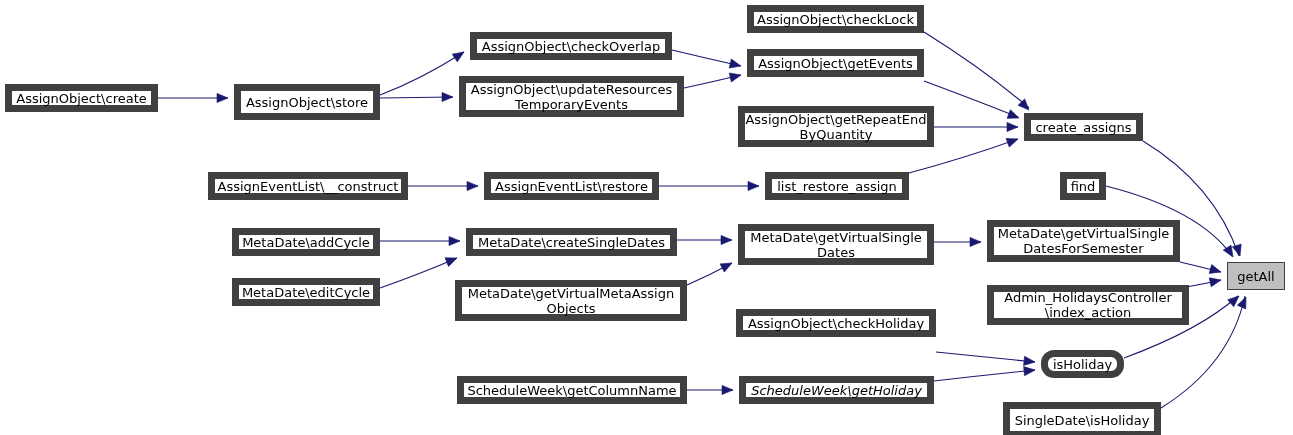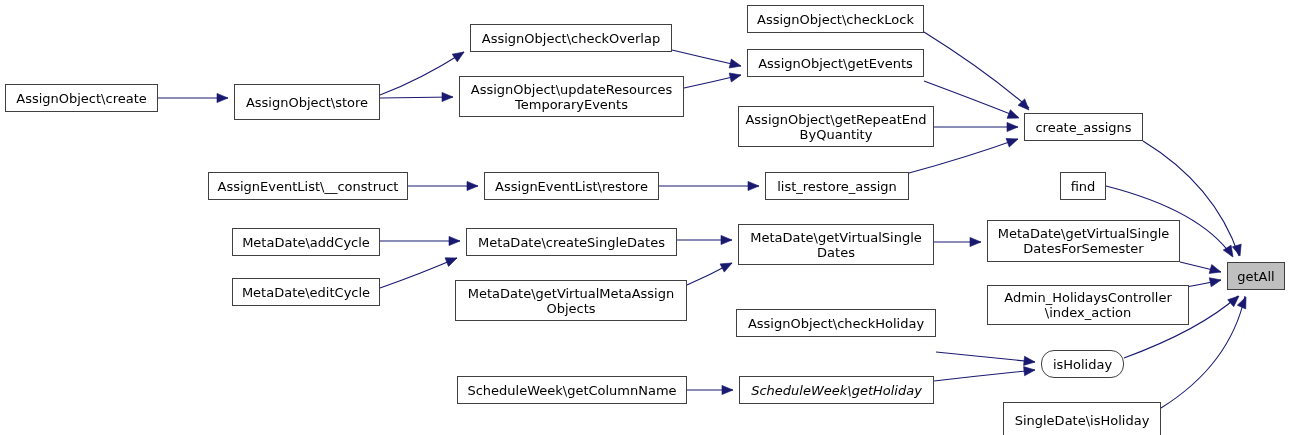--- a/index.html
+++ b/index.html
@@ -20,21 +20,21 @@
   #graph-svg {
     position: absolute;
     left: 0;
     top: 0;
     width: 1293px;
     height: 435px;
   }
   .node-box {
     position: absolute;
     box-sizing: border-box;
-    border: 1px solid #f9a8d4;
+    border: 7px solid #f9a8d4;
     background: #ffffff;
     color: #000000;
     display: flex;
     align-items: center;
     justify-content: center;
     text-align: center;
     font-size: 13px;
     line-height: 15px;
     letter-spacing: 0px;
     white-space: pre-line;
@@ -106,21 +106,21 @@
       <polygon points="0,0 -11,-4.6 -11,4.6" class="edge-head" fill="#191970" transform="translate(1233,257) rotate(58)"></polygon>
       <polygon points="0,0 -11,-4.6 -11,4.6" class="edge-head" fill="#191970" transform="translate(1035,362) rotate(6)"></polygon>
       <polygon points="0,0 -11,-4.6 -11,4.6" class="edge-head" fill="#191970" transform="translate(733,390) rotate(0)"></polygon>
       <polygon points="0,0 -11,-4.6 -11,4.6" class="edge-head" fill="#191970" transform="translate(1035,370) rotate(-6)"></polygon>
       <polygon points="0,0 -11,-4.6 -11,4.6" class="edge-head" fill="#191970" transform="translate(1239,296) rotate(-41)"></polygon>
       <polygon points="0,0 -11,-4.6 -11,4.6" class="edge-head" fill="#191970" transform="translate(1246,297) rotate(-66)"></polygon>
     </svg>
   <div id="node-layer">
       <div class="node-box" style="left: 5px; top: 84px; width: 153px; height: 28px; border-color: rgb(64, 64, 64); background: rgb(255, 255, 255);"><span>AssignObject\create</span></div>
       <div class="node-box" style="left: 234px; top: 84px; width: 146px; height: 36px; border-color: rgb(64, 64, 64); background: rgb(255, 255, 255);"><span>AssignObject\store</span></div>
-      <div class="node-box" style="left: 470px; top: 24px; width: 202px; height: 28px; border-color: rgb(64, 64, 64); background: rgb(255, 255, 255);"><span>AssignObject\checkOverlap</span></div>
+      <div class="node-box" style="left: 470px; top: 32px; width: 202px; height: 28px; border-color: rgb(64, 64, 64); background: rgb(255, 255, 255);"><span>AssignObject\checkOverlap</span></div>
       <div class="node-box" style="left: 459px; top: 76px; width: 225px; height: 41px; border-color: rgb(64, 64, 64); background: rgb(255, 255, 255);"><span>AssignObject\updateResources
 TemporaryEvents</span></div>
       <div class="node-box" style="left: 747px; top: 5px; width: 177px; height: 28px; border-color: rgb(64, 64, 64); background: rgb(255, 255, 255);"><span>AssignObject\checkLock</span></div>
       <div class="node-box" style="left: 747px; top: 49px; width: 177px; height: 28px; border-color: rgb(64, 64, 64); background: rgb(255, 255, 255);"><span>AssignObject\getEvents</span></div>
       <div class="node-box" style="left: 738px; top: 106px; width: 196px; height: 41px; border-color: rgb(64, 64, 64); background: rgb(255, 255, 255);"><span>AssignObject\getRepeatEnd
 ByQuantity</span></div>
       <div class="node-box" style="left: 1024px; top: 113px; width: 119px; height: 28px; border-color: rgb(64, 64, 64); background: rgb(255, 255, 255);"><span>create_assigns</span></div>
       <div class="node-box" style="left: 208px; top: 172px; width: 200px; height: 28px; border-color: rgb(64, 64, 64); background: rgb(255, 255, 255);"><span>AssignEventList\__construct</span></div>
       <div class="node-box" style="left: 484px; top: 172px; width: 175px; height: 28px; border-color: rgb(64, 64, 64); background: rgb(255, 255, 255);"><span>AssignEventList\restore</span></div>
       <div class="node-box" style="left: 765px; top: 172px; width: 144px; height: 28px; border-color: rgb(64, 64, 64); background: rgb(255, 255, 255);"><span>list_restore_assign</span></div>

